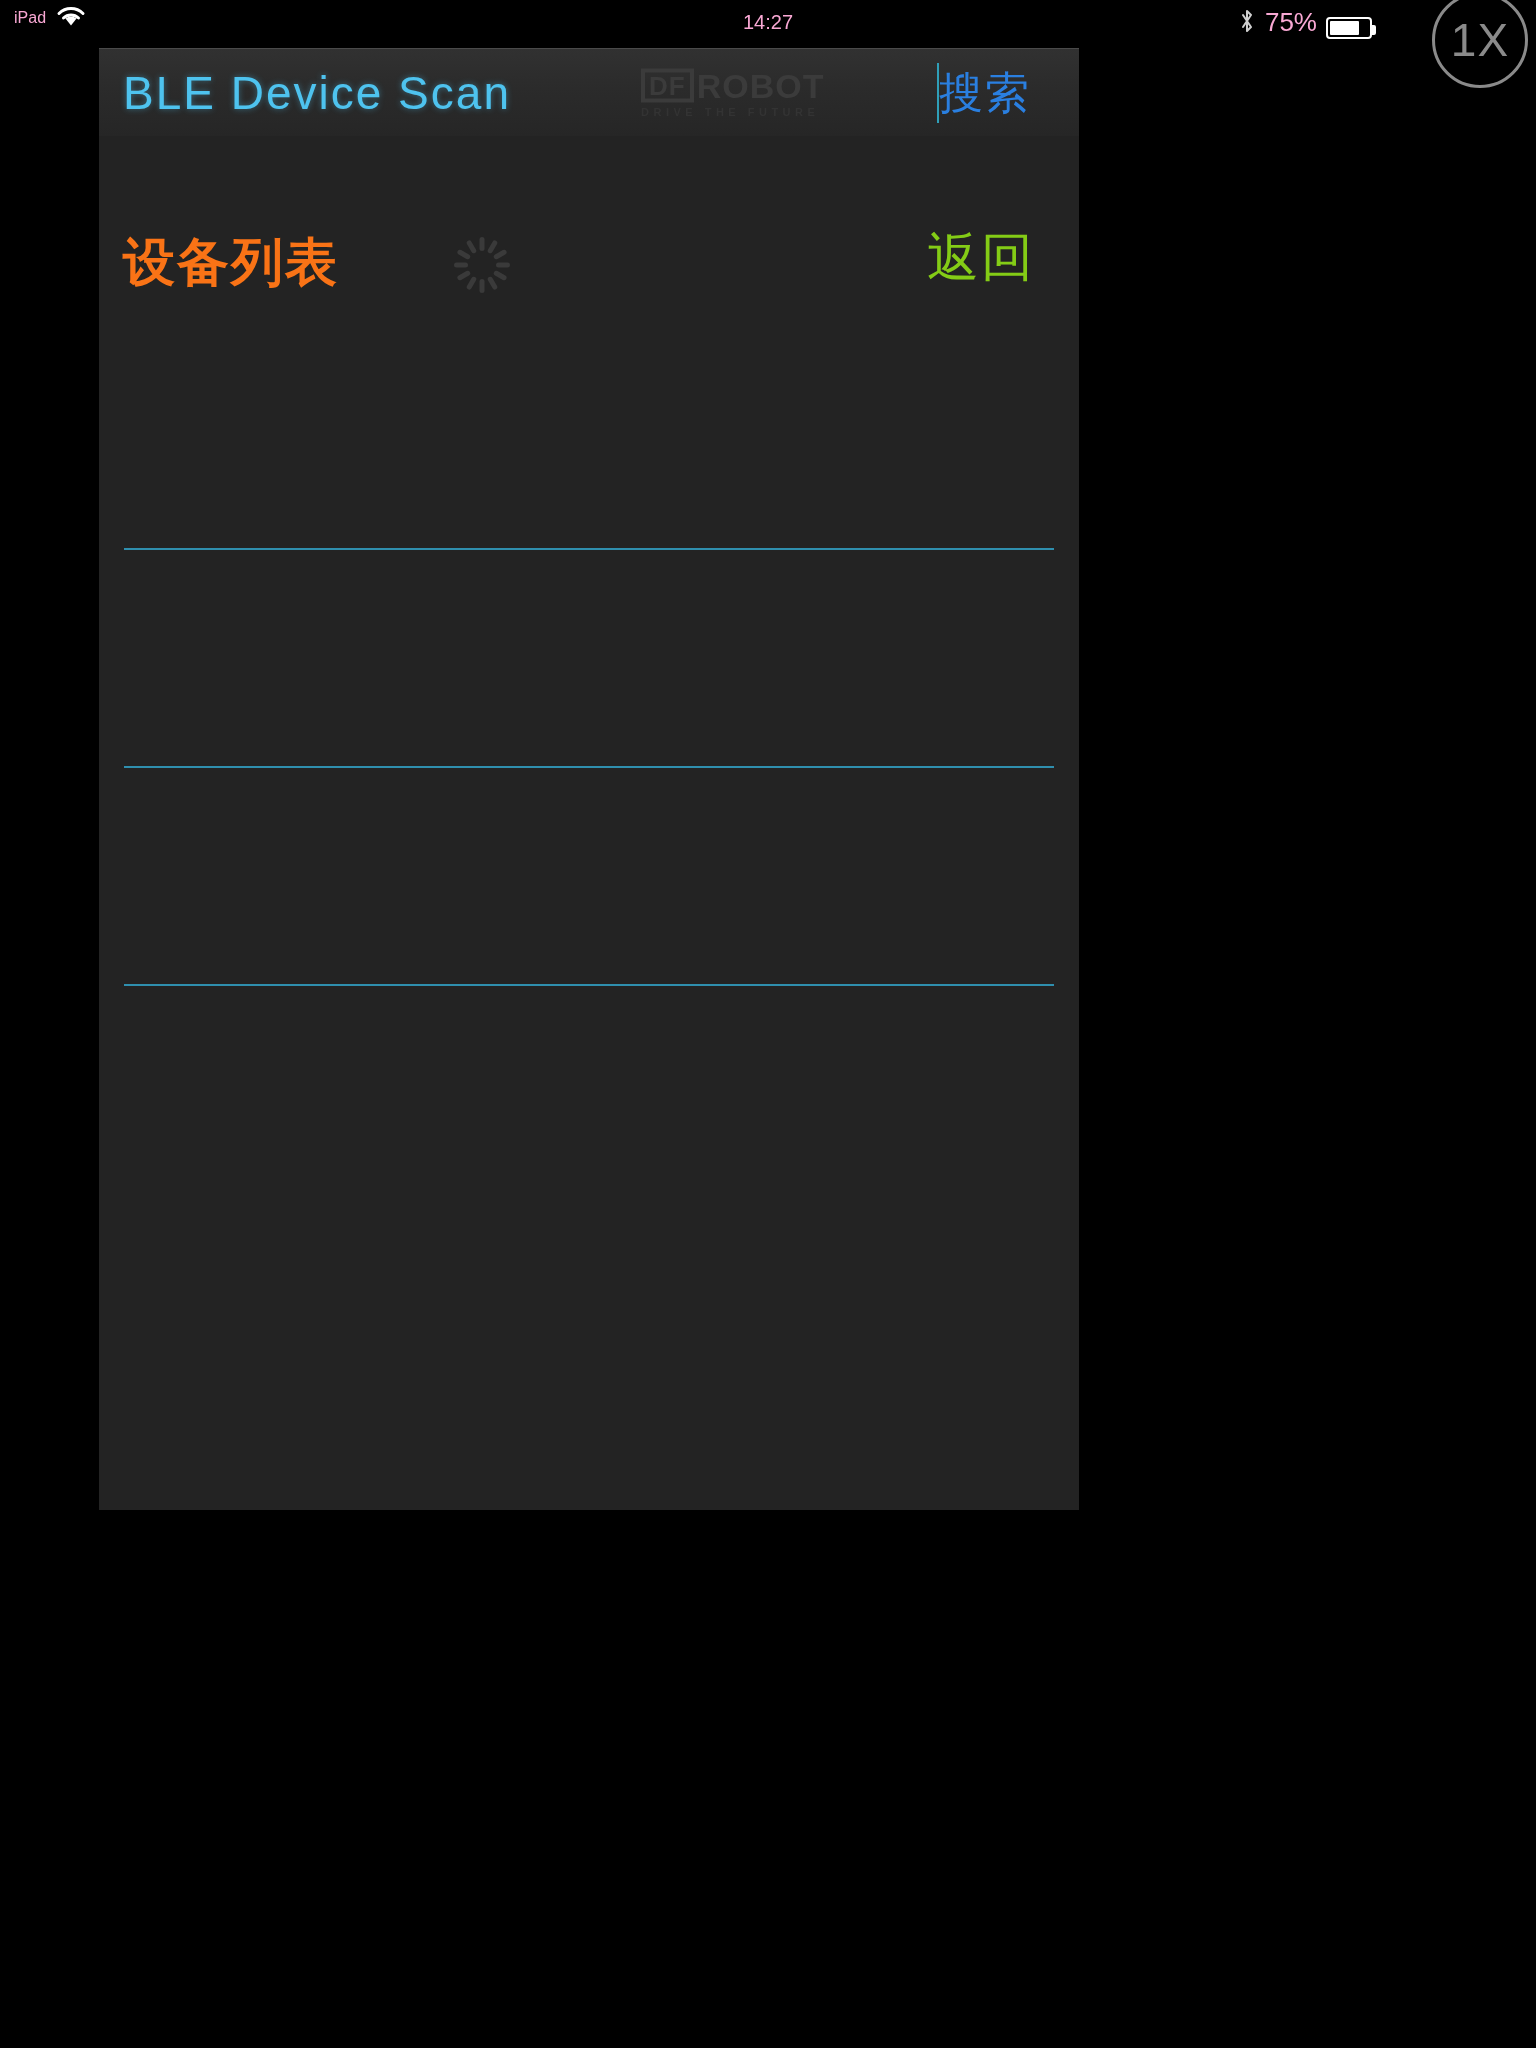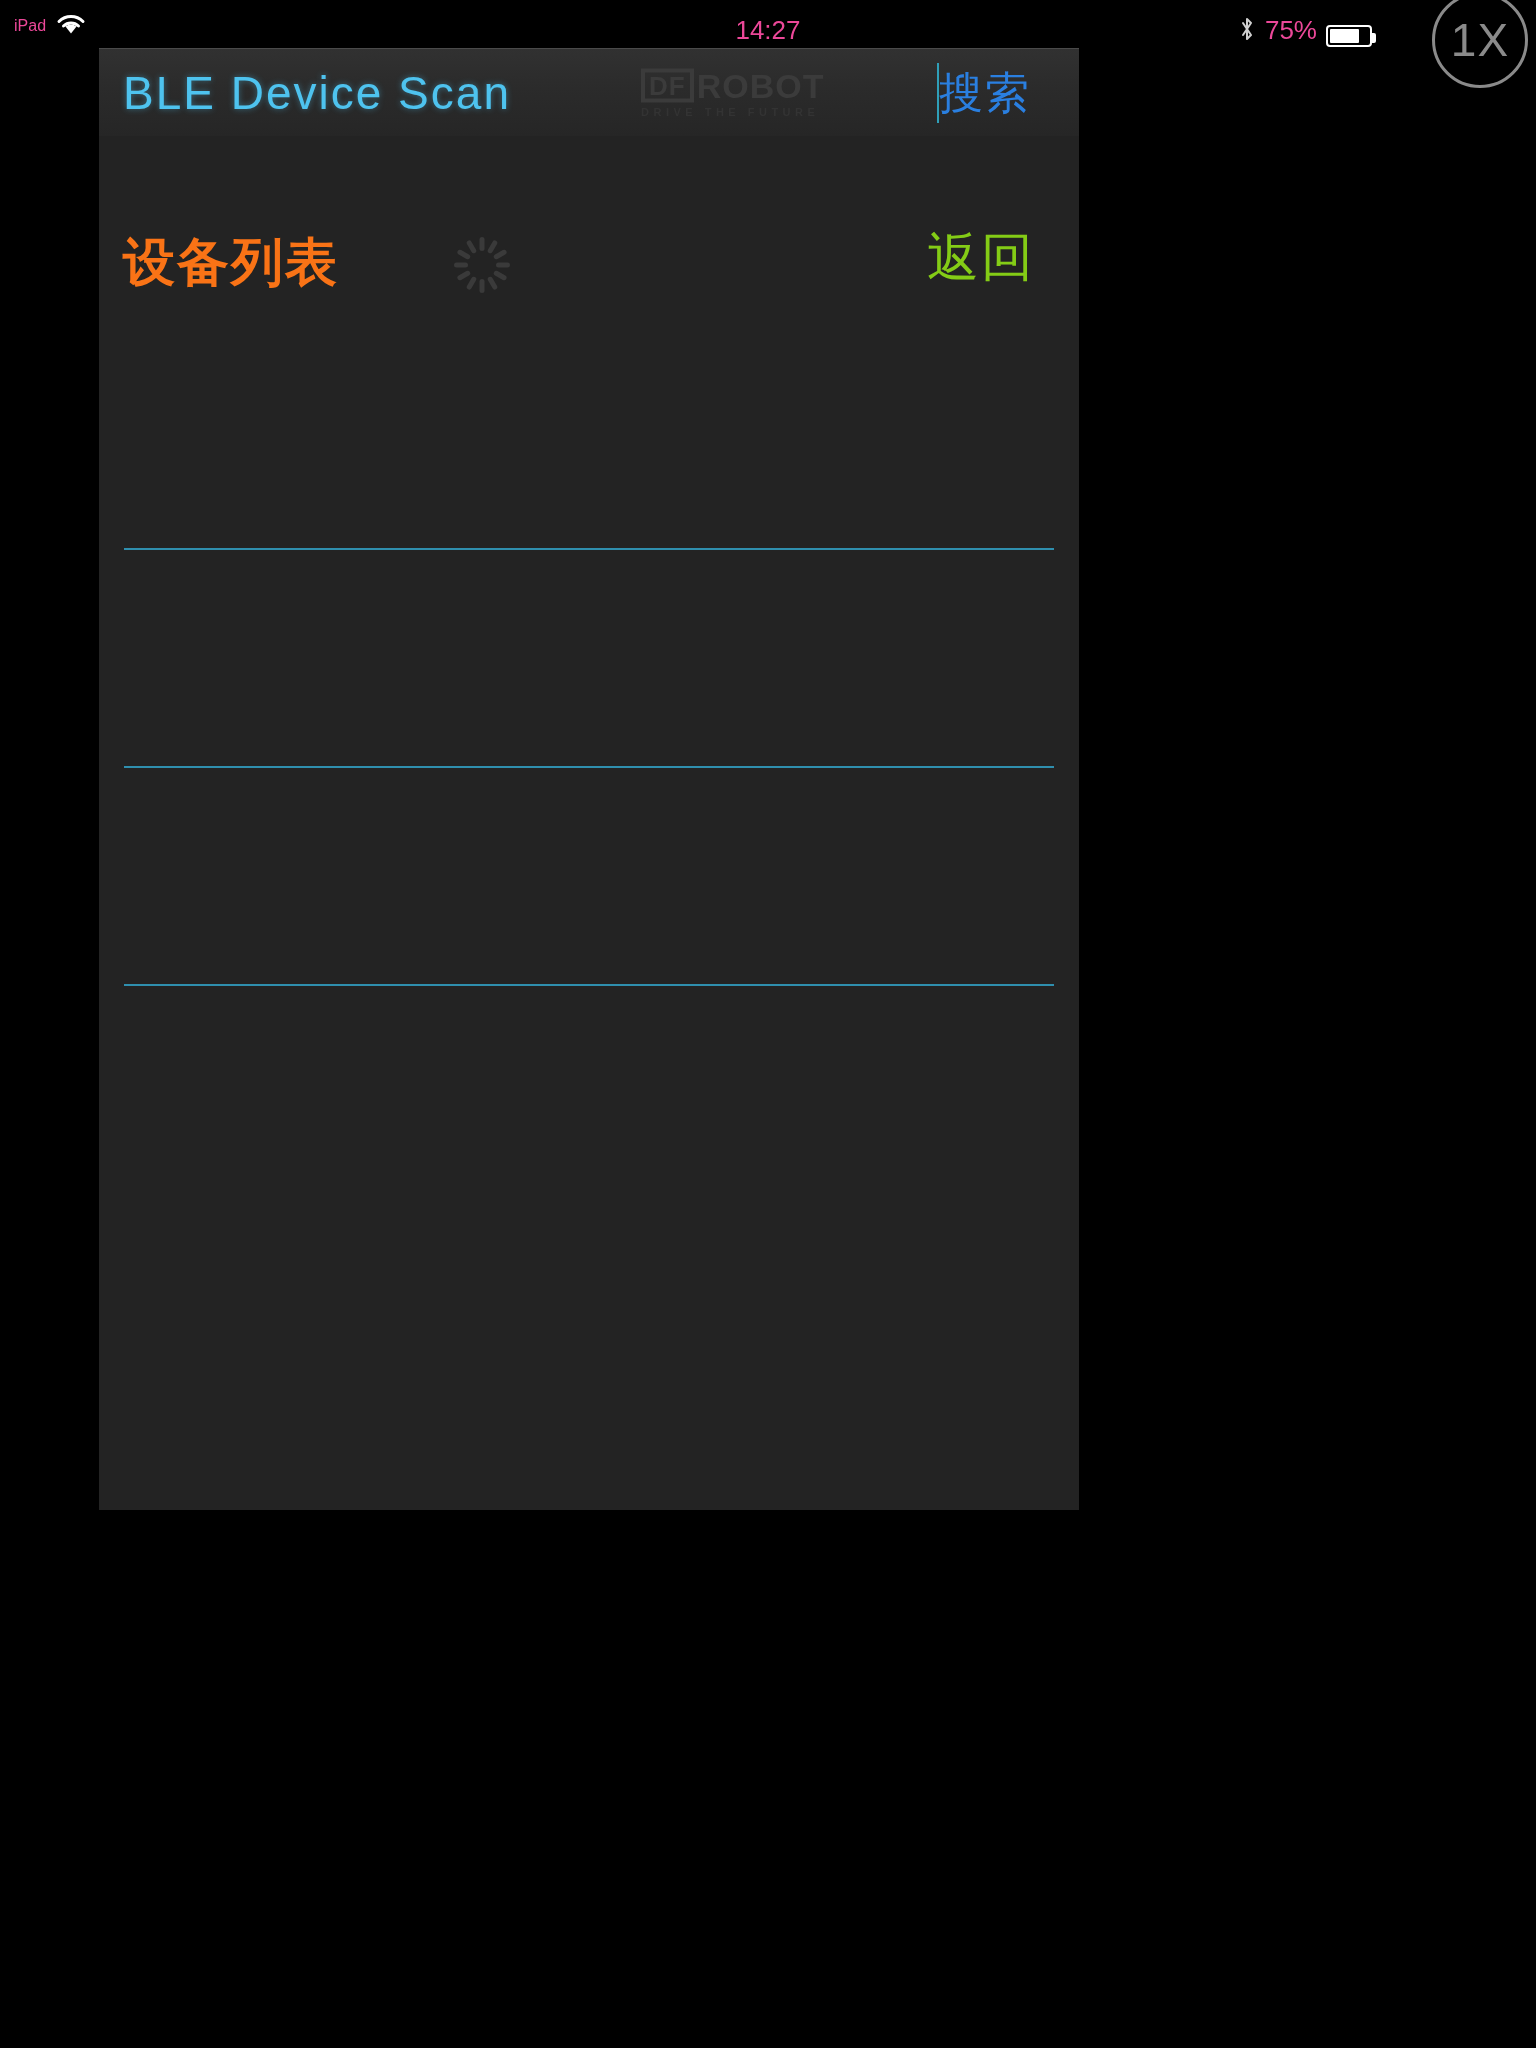--- a/index.html
+++ b/index.html
@@ -5,31 +5,31 @@
   * { margin:0; padding:0; box-sizing:border-box; }
   html, body {
     width:1536px; height:2048px;
     background:#000;
     font-family:"Liberation Sans", sans-serif;
     overflow:hidden;
   }
 
   
   .statusbar{
-    position:absolute; top:12px; left:0; width:1388px; height:36px;
-    color:#ec4899;
+    position:absolute; top:4px; left:0; width:1388px; height:36px;
+    color:#f9a8d4;
   }
   .sb-left{
     position:absolute; left:14px; top:1px;
     display:flex; align-items:center; gap:10px;
   }
   .wifi-icon{ display:block; }
   .sb-time{
     position:absolute; left:0; top:1px; width:1536px;
-    text-align:center; font-size:26px; line-height:34px;
+    text-align:center; font-size:20px; line-height:34px;
   }
   .sb-right{
     position:absolute; right:16px; top:1px;
     display:flex; align-items:flex-end; gap:9px; height:34px;
   }
   .bt-icon{ display:block; }
   .sb-batt-pct{ font-size:26px; line-height:34px; }
   .batt{
     position:relative; width:46px; height:22px;
     border:2px solid #fff; border-radius:4px;

